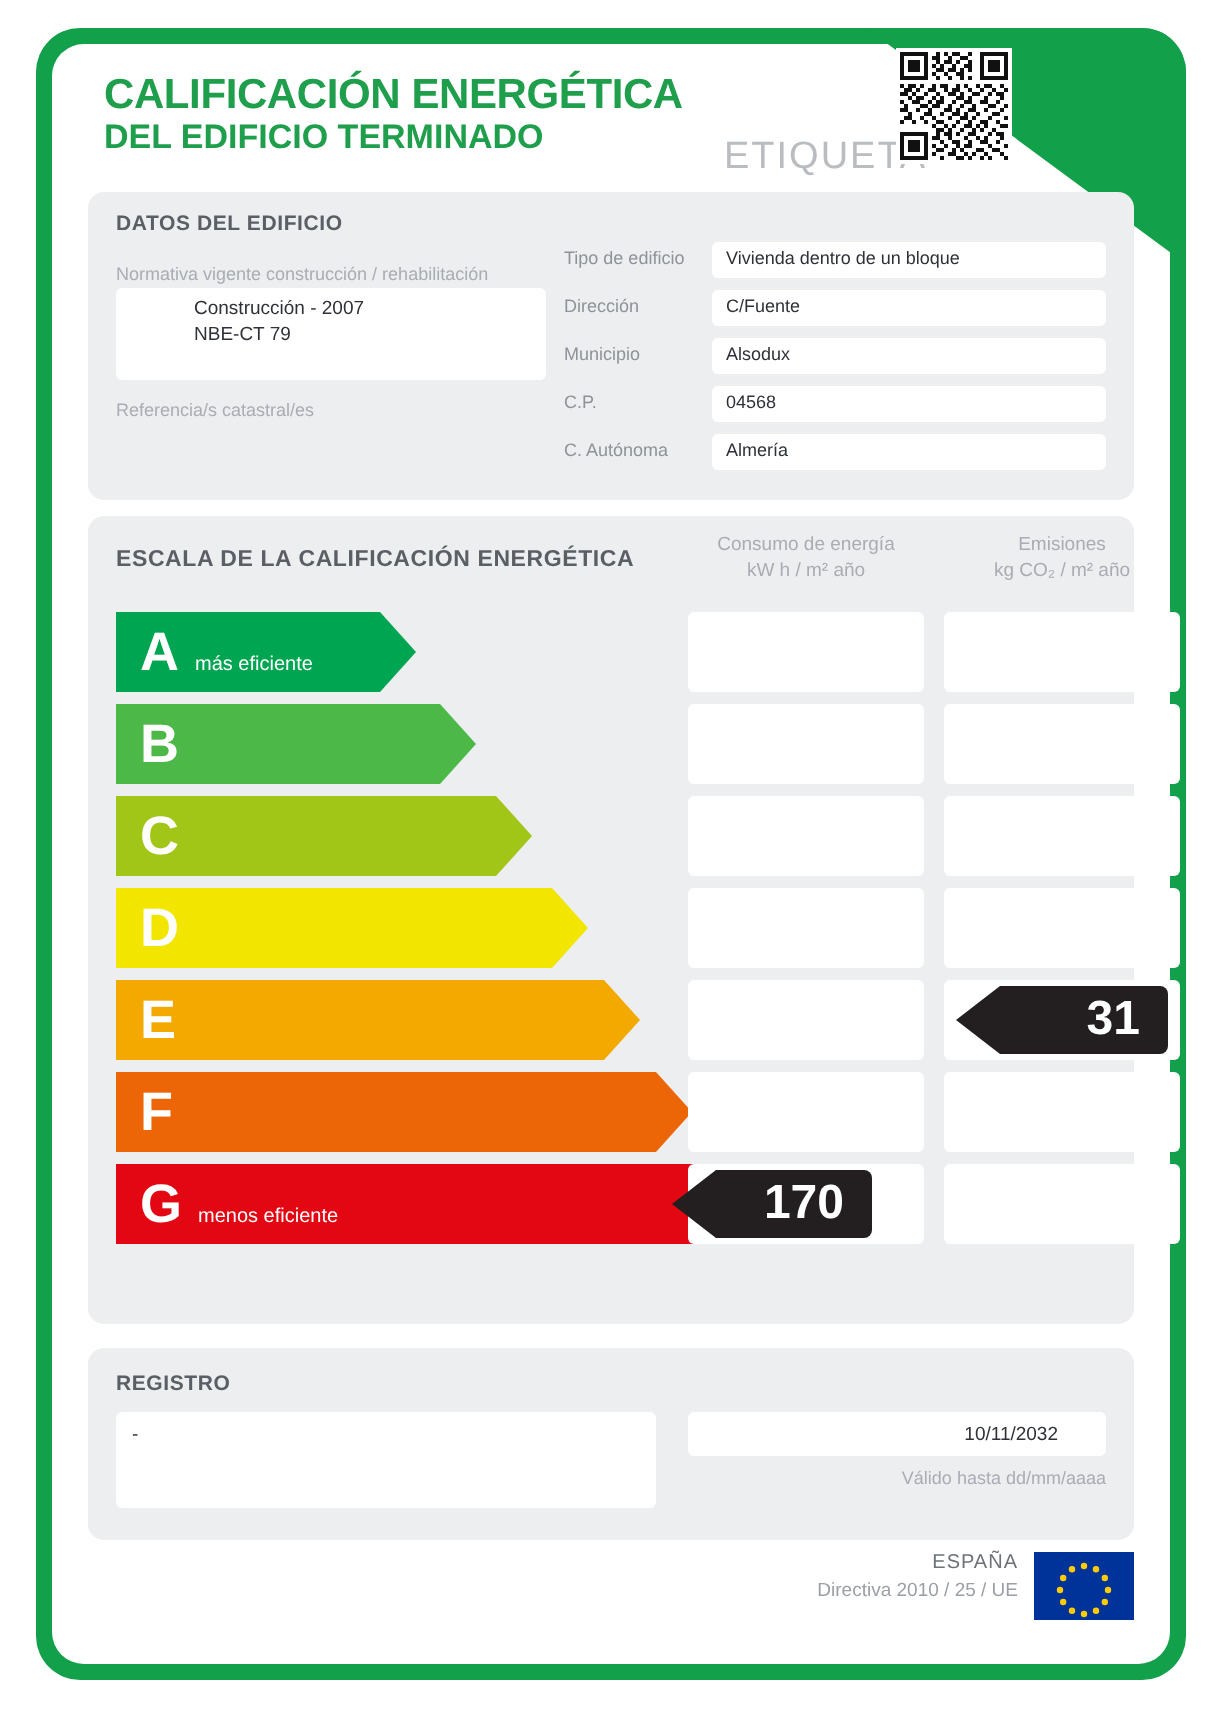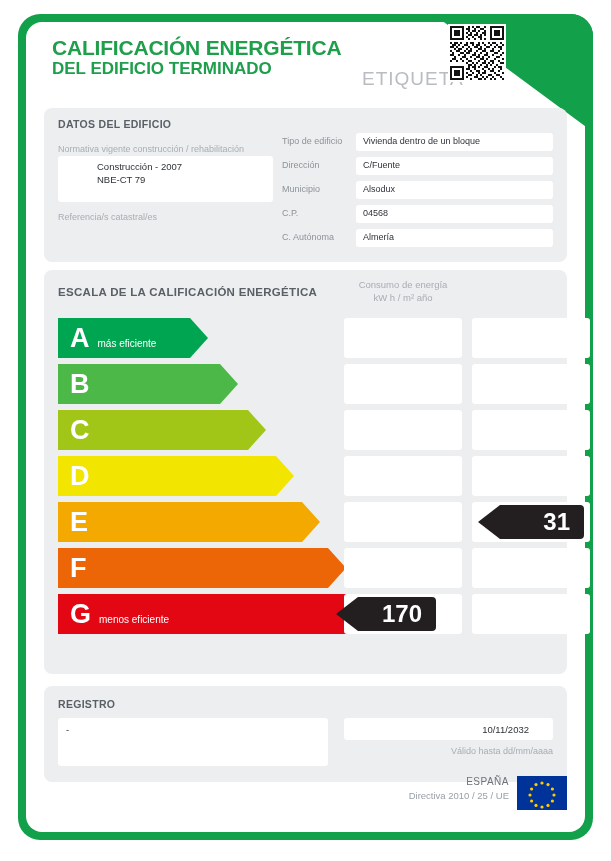--- a/index.html
+++ b/index.html
@@ -84,21 +84,20 @@
     background: #ffffff;
     padding: 2px;
   }
   .qr svg { display: block; }
 
   
   .panel {
     position: absolute;
     background: #eceef0;
     border-radius: 8px;
-    margin-top: 12px;
   }
   .panel-title {
     position: absolute;
     font-size: 10.5px;
     font-weight: bold;
     color: #5a5f66;
     letter-spacing: 0.3px;
     text-transform: uppercase;
   }
 
@@ -470,20 +469,24 @@
     <div class="rbox" id="box-caut">Almería</div>
   </div>
 
   <div class="panel" id="escala">
     <div class="panel-title">ESCALA DE LA CALIFICACIÓN ENERGÉTICA</div>
 
     <div class="col-head" id="head-consumo">
       <div>Consumo de energía</div>
       <div>kW h / m² año</div>
     </div>
+    <div class="col-head" id="head-emis">
+      <div>Emisiones</div>
+      <div>kg CO₂ / m² año</div>
+    </div>
 
     <div id="rows-host">
         <div class="erow" style="top: 48px;">
           <div class="arrow-shape" style="width: 150px; background: rgb(0, 165, 81);"></div>
           <div class="arrow" style="width: 150px;">
             <div class="arrow-content">
               <span class="letter">A</span>
               <span class="note">más eficiente</span>
             </div>
           </div>

